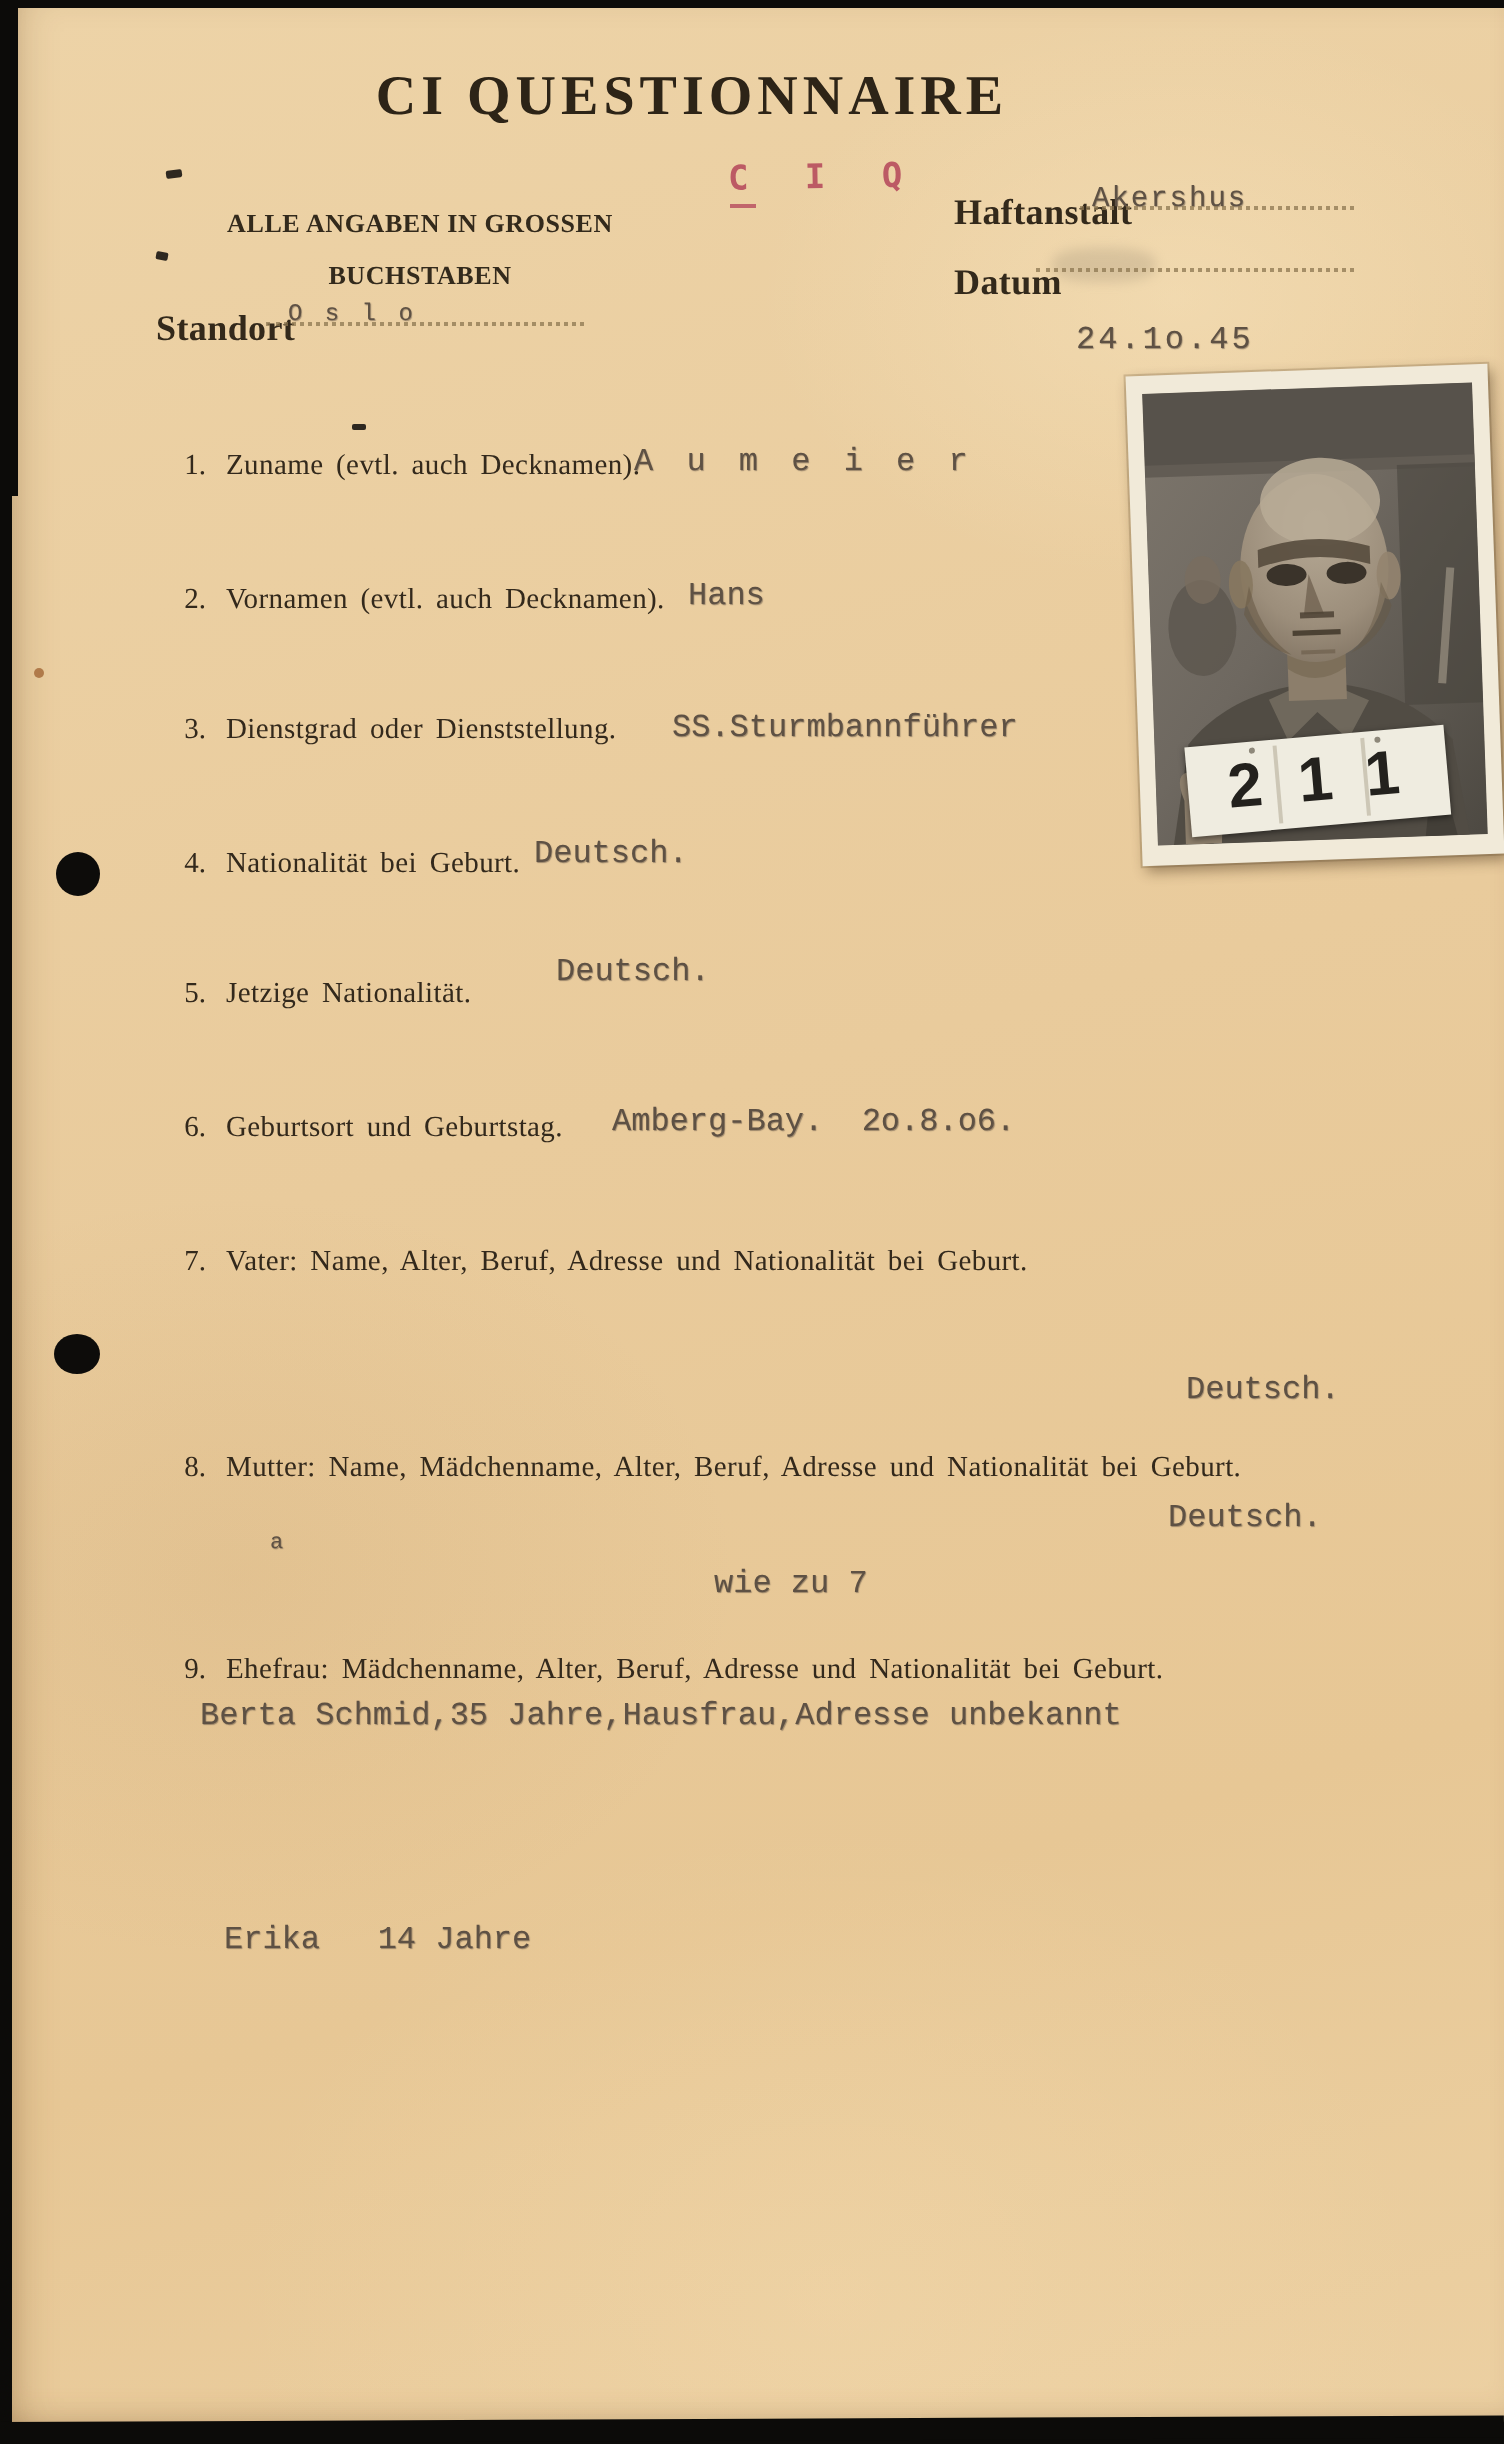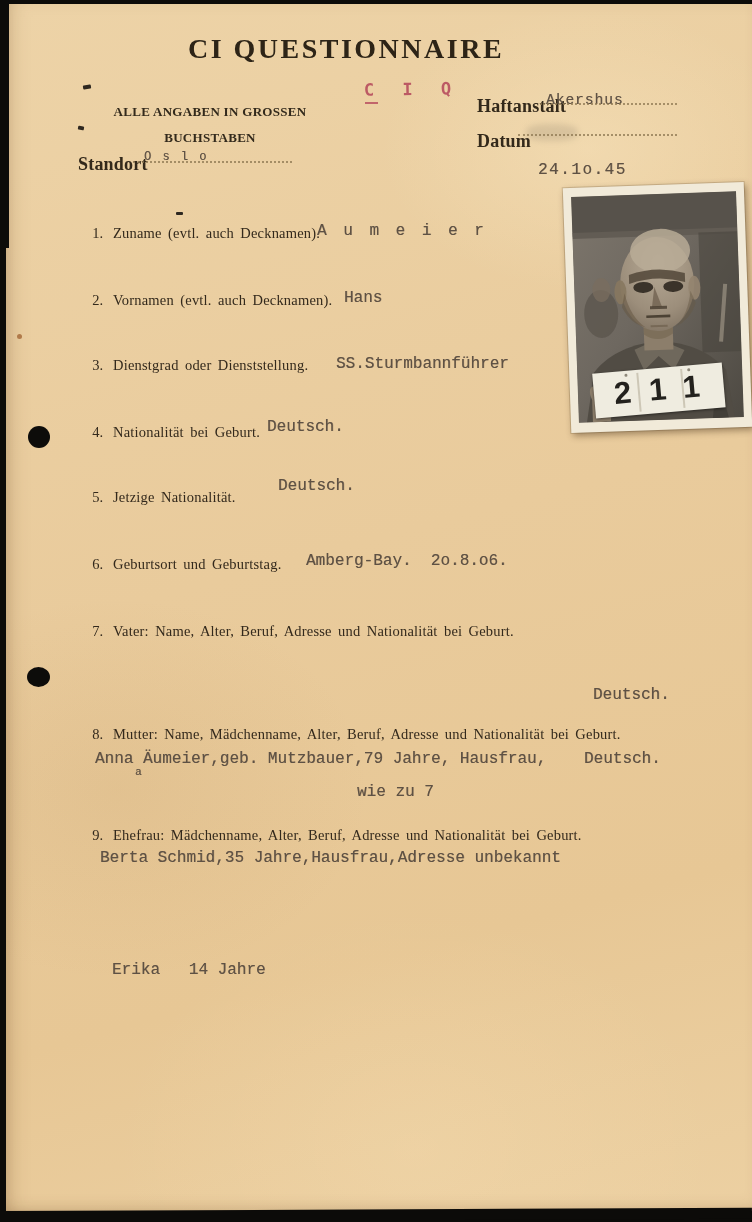--- a/index.html
+++ b/index.html
@@ -234,21 +234,20 @@
   <div class="q" style="top:623px">
     <span class="qnum">7.</span>
     <span class="qlabel">Vater: Name, Alter, Beruf, Adresse und Nationalität bei Geburt.</span>
   </div>
   <div class="typed" style="left:593px;top:686px">Deutsch.</div>
 
   <div class="q" style="top:726px">
     <span class="qnum">8.</span>
     <span class="qlabel">Mutter: Name, Mädchenname, Alter, Beruf, Adresse und Nationalität bei Geburt.</span>
   </div>
-  <div class="typed" style="left:95px;top:750px">Anna Äumeier,geb. Mutzbauer,79 Jahre, Hausfrau,</div>
   <div class="typed" style="left:584px;top:750px">Deutsch.</div>
   <div class="typed" style="left:135px;top:766px;font-size:11px">a</div>
   <div class="typed" style="left:357px;top:783px">wie zu 7</div>
 
   <div class="q" style="top:827px">
     <span class="qnum">9.</span>
     <span class="qlabel">Ehefrau: Mädchenname, Alter, Beruf, Adresse und Nationalität bei Geburt.</span>
   </div>
   <div class="typed" style="left:100px;top:849px">Berta Schmid,35 Jahre,Hausfrau,Adresse unbekannt</div>
 

